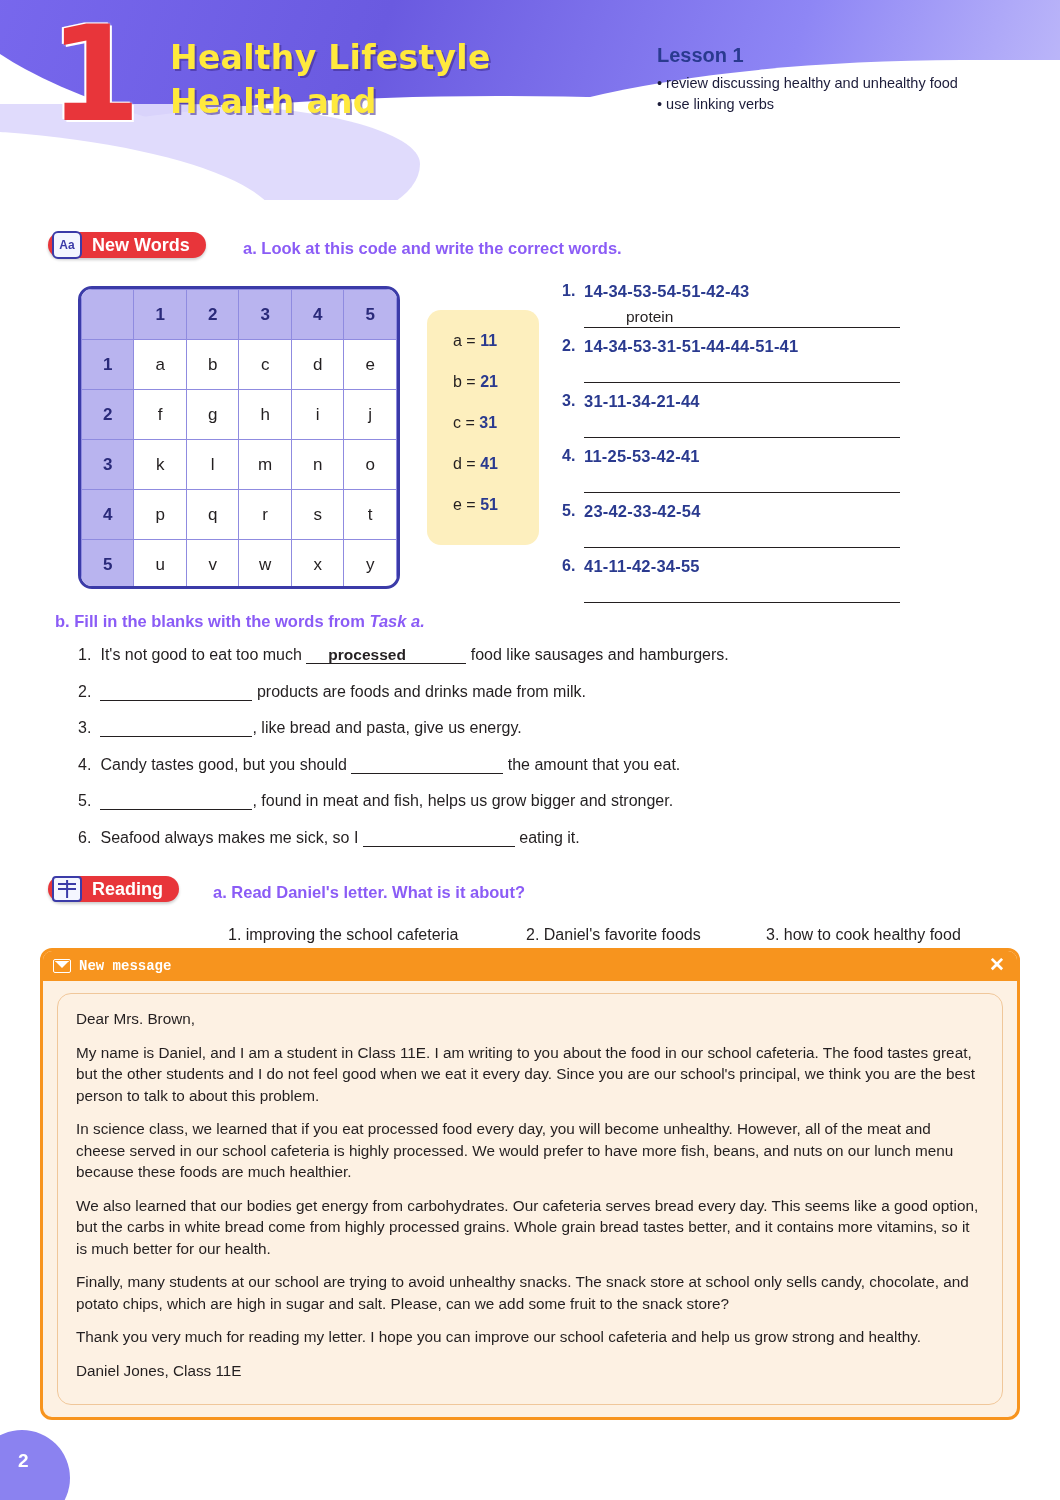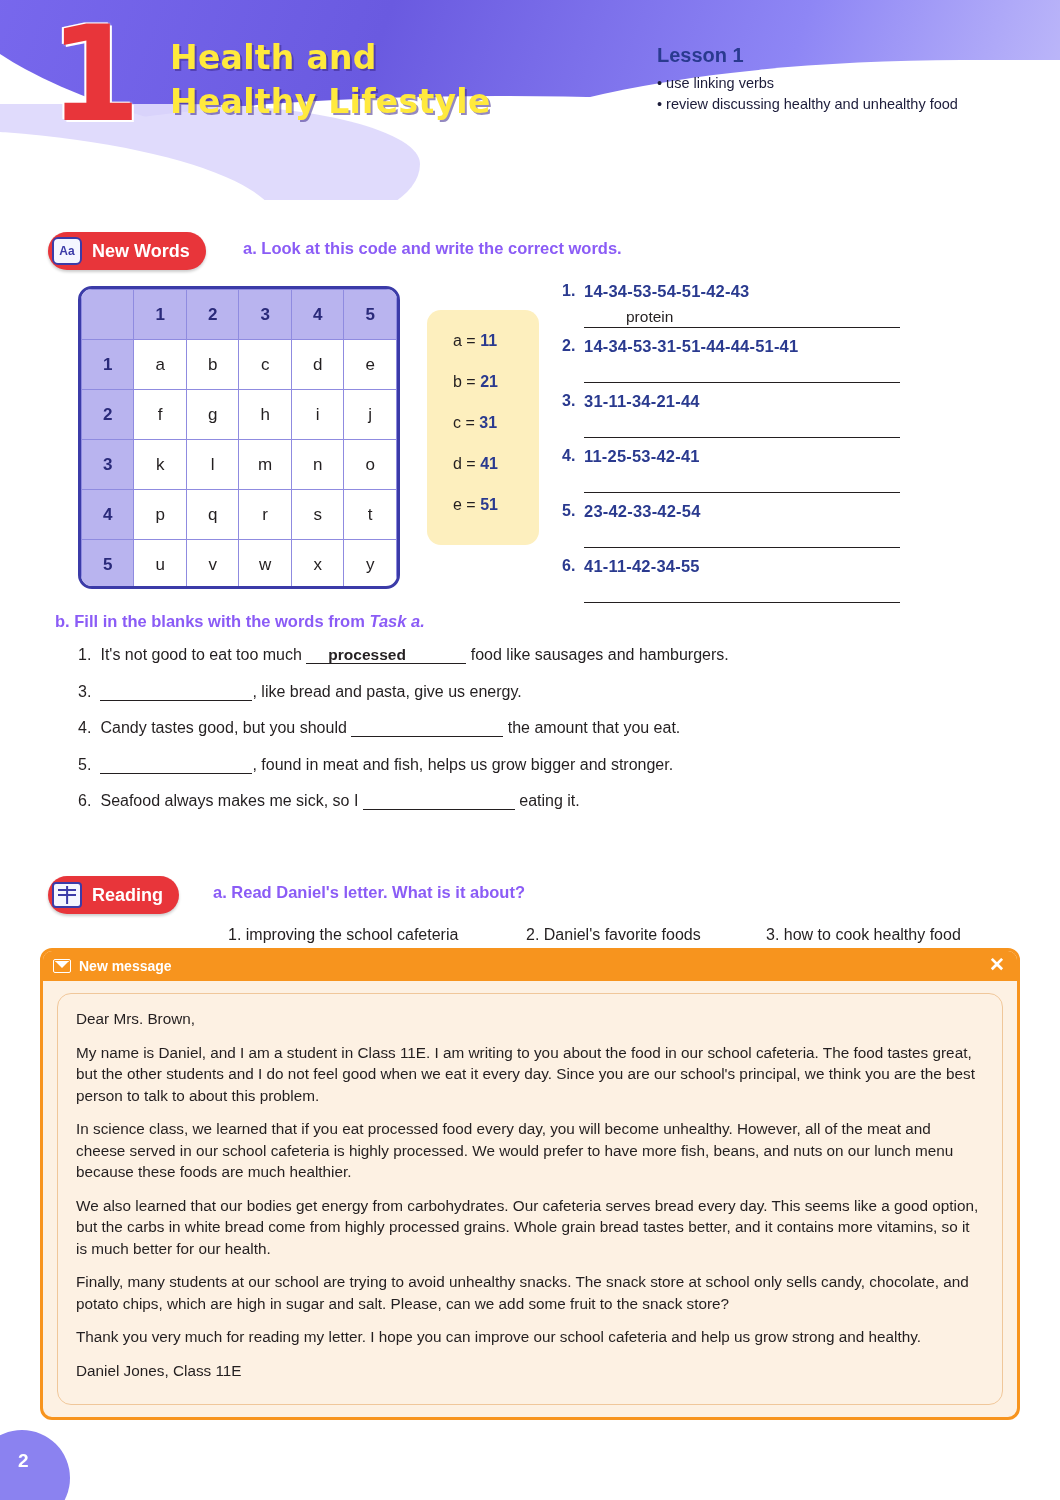--- a/index.html
+++ b/index.html
@@ -74,21 +74,21 @@
     font-size: 20px; font-weight: bold; color: #2a3a8f; margin-bottom: 6px;
   }
   .lesson-item { font-size: 14.5px; color: #1c1c3a; line-height: 21px; }
 
   
   .tag {
     display: inline-flex; align-items: center;
     background: #e8353a;
     border-radius: 20px;
     padding: 0 16px 0 4px;
-    height: 38px;
+    height: 26px;
     box-shadow: 0 2px 3px rgba(0,0,0,.2);
   }
   .tag .tag-icon {
     width: 30px; height: 28px; border-radius: 6px;
     background: #f4f6ff; border: 2px solid #3b3ba8;
     display: flex; align-items: center; justify-content: center;
     font-size: 12px; font-weight: bold; color: #3b3ba8;
     margin-right: 10px;
   }
   .tag .tag-label { color: #fff; font-weight: bold; font-size: 18px; }
@@ -181,21 +181,21 @@
     margin-right: 8px; position: relative;
   }
   .msg-bar .env::after {
     content: ""; position: absolute; left: 1px; top: 1px;
     width: 12px; height: 7px;
     border-left: 1.6px solid #fff; border-right: 1.6px solid #fff;
     transform: rotate(0deg);
     clip-path: polygon(0 0, 100% 0, 50% 100%);
     background: #fff;
   }
-  .msg-bar .title { color: #fff; font-weight: bold; font-size: 14px; }
+  .msg-bar .title { color: #fff; font-weight: bold; font-size: 14px; font-family: Liberation Mono, monospace; }
   .msg-bar .close {
     position: absolute; right: 12px; top: 4px;
     color: #fff; font-weight: bold; font-size: 19px; line-height: 20px;
   }
   .msg-body {
     margin: 12px 14px 0 14px;
     background: #fdf1e3;
     border: 1.5px solid #f0c79a;
     border-radius: 14px;
     padding: 14px 18px 10px 18px;
@@ -231,27 +231,27 @@
 <body>
 
 <div class="header">
   <div class="hdr-band"></div>
   <div class="hdr-wave1"></div>
   <div class="hdr-wave2"></div>
   <div class="hdr-wave3"></div>
   <div class="hdr-wave4"></div>
   <div class="unit-num">1</div>
   <div class="unit-title">
+    <div>Healthy Lifestyle</div>
     <div>Health and</div>
-    <div>Healthy Lifestyle</div>
   </div>
   <div class="lesson-box">
     <div class="lesson-title">Lesson 1</div>
+    <div class="lesson-item">• review discussing healthy and unhealthy food</div>
     <div class="lesson-item">• use linking verbs</div>
-    <div class="lesson-item">• review discussing healthy and unhealthy food</div>
   </div>
 </div>
 
 <div class="sec-new-words">
   <div class="tag">
     <div class="tag-icon">Aa</div>
     <div class="tag-label">New Words</div>
   </div>
 </div>
 
@@ -368,20 +368,24 @@
 <div class="task-head" id="nw-b-head">
   <span>b. Fill in the blanks with the words from </span><span class="ital">Task a.</span>
 </div>
 
 <div class="blanks">
   <div class="blank-row">
     <span class="bnum">1.</span>
     <span>It's not good to eat too much </span><span class="bline w1"><span>processed</span></span><span> food like sausages and hamburgers.</span>
   </div>
   <div class="blank-row">
+    <span class="bnum">2.</span>
+    <span class="bline w2"></span><span> products are foods and drinks made from milk.</span>
+  </div>
+  <div class="blank-row">
     <span class="bnum">3.</span>
     <span class="bline w2"></span><span>, like bread and pasta, give us energy.</span>
   </div>
   <div class="blank-row">
     <span class="bnum">4.</span>
     <span>Candy tastes good, but you should </span><span class="bline w2"></span><span> the amount that you eat.</span>
   </div>
   <div class="blank-row">
     <span class="bnum">5.</span>
     <span class="bline w2"></span><span>, found in meat and fish, helps us grow bigger and stronger.</span>

